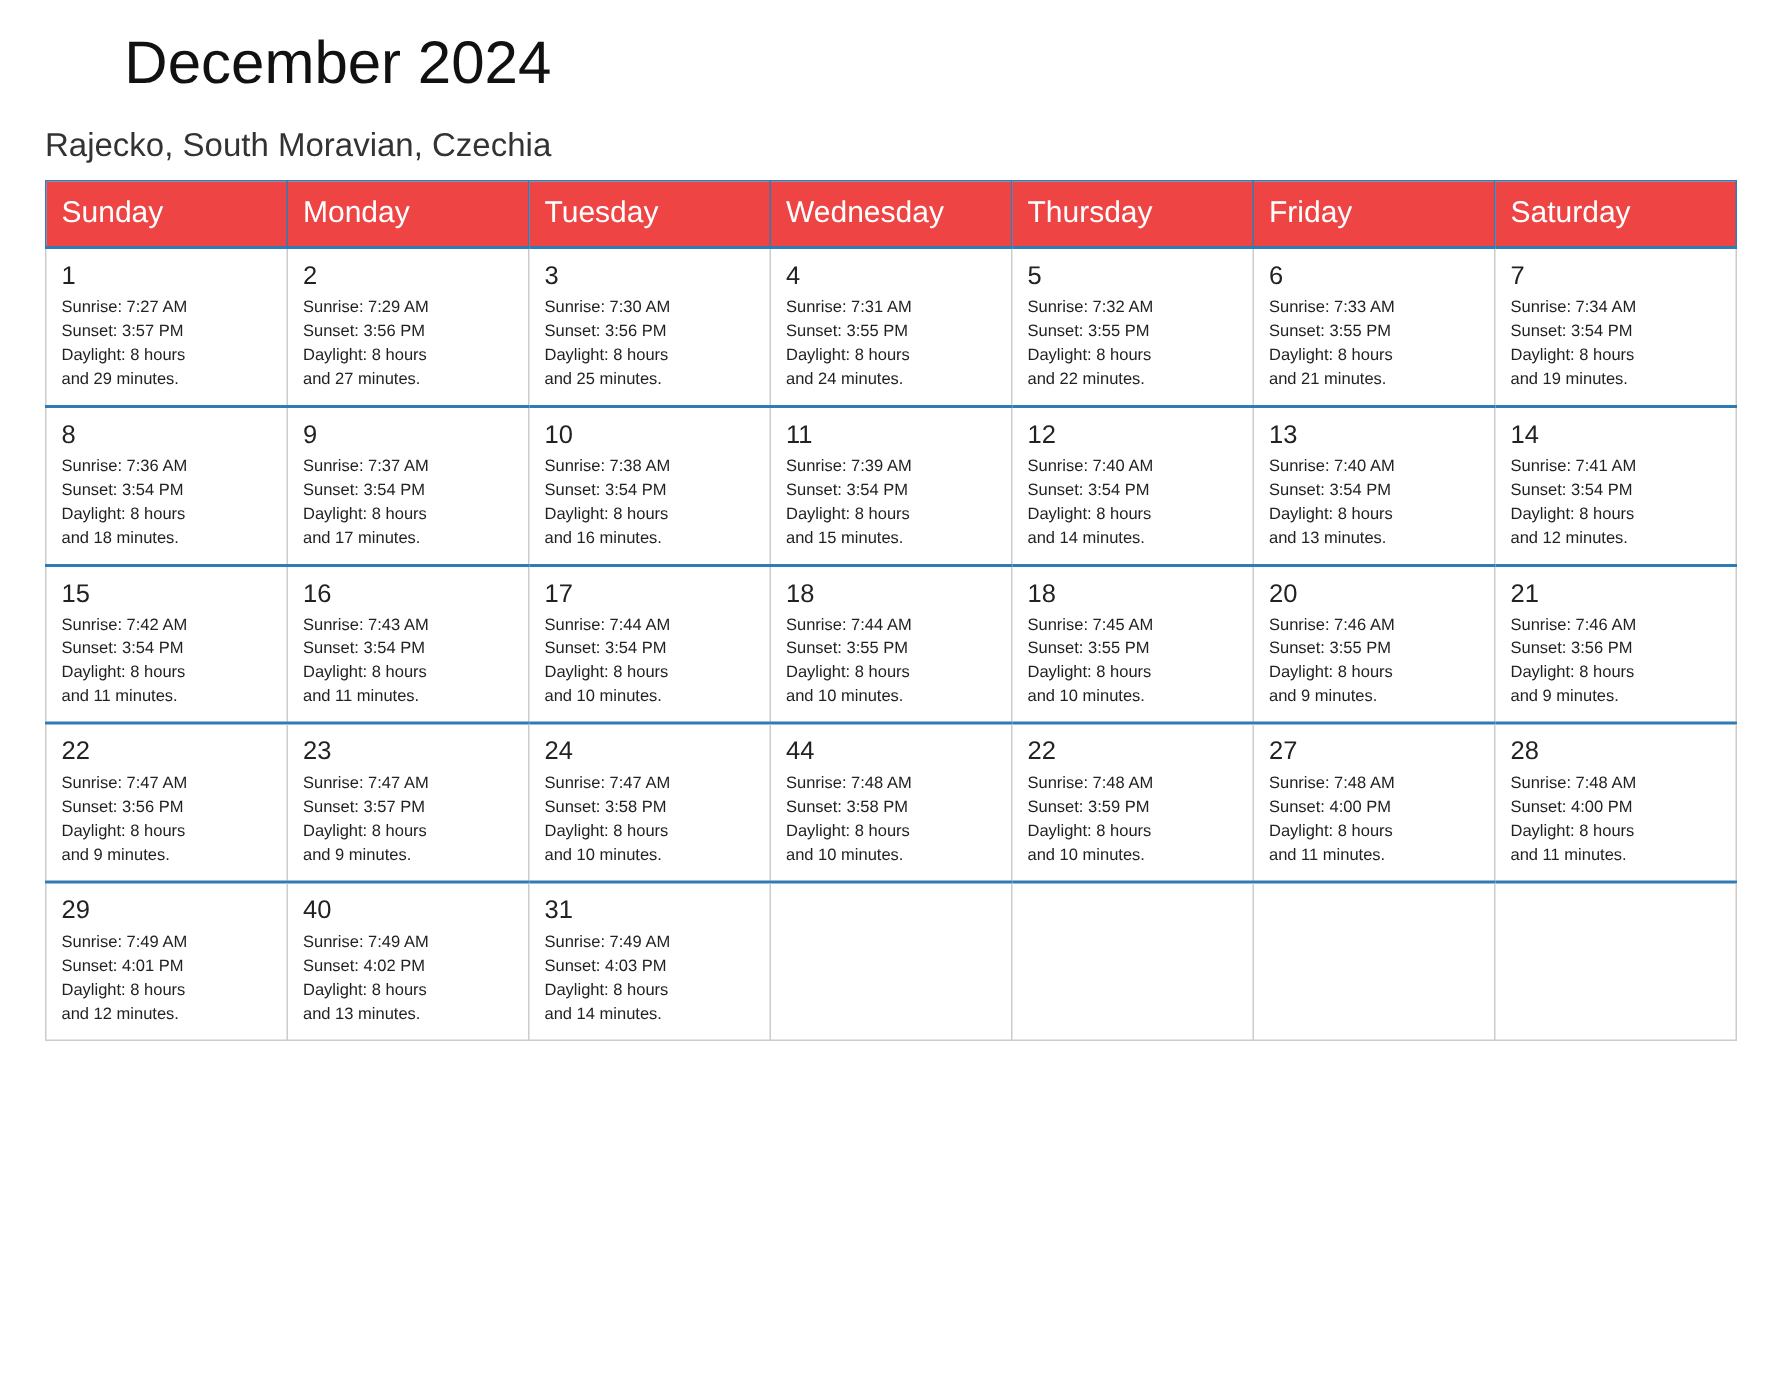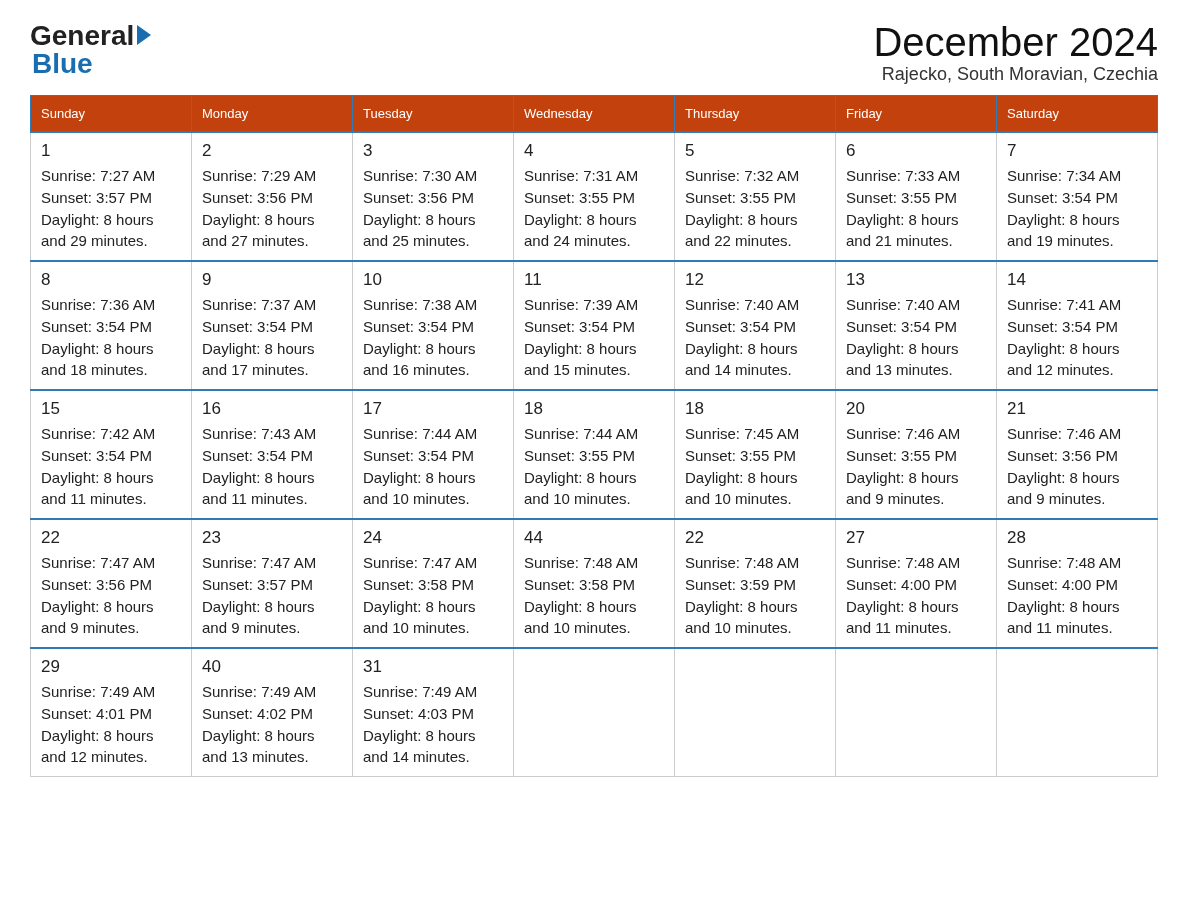--- a/index.html
+++ b/index.html
@@ -48,33 +48,33 @@
     .title-block {
       text-align: right;
     }
     .month-title {
       font-size: 40px;
       font-weight: normal;
       color: #111;
       line-height: 1.1;
     }
     .location {
-      font-size: 18px;
+      font-size: 22px;
       color: #333;
-      margin-top: 0;
+      margin-top: 20px;
     }
     table {
       width: 100%;
       border-collapse: collapse;
       margin-top: 10px;
     }
     thead tr th {
-      background-color: #c2410c;
+      background-color: #ef4444;
       color: #fff;
-      font-size: 13px;
+      font-size: 20px;
       font-weight: normal;
       padding: 10px 10px;
       text-align: left;
       border: 1px solid #2e7bb5;
     }
     tbody tr td {
       vertical-align: top;
       padding: 8px 10px;
       border: 1px solid #ccc;
       border-top: 2px solid #2e7bb5;
@@ -83,42 +83,35 @@
       width: 14.28%;
       min-height: 100px;
     }
     tbody tr td .day-num {
       font-size: 17px;
       font-weight: normal;
       margin-bottom: 4px;
       display: block;
     }
     tbody tr td .day-info {
-      font-size: 15px;
+      font-size: 11px;
       line-height: 1.45;
       color: #222;
     }
     tbody tr:not(:first-child) td {
       border-top: 2px solid #2e7bb5;
     }
     .empty-cell {
       background: #fff;
     }
   </style>
 </head>
 <body>
 
 <div class="header">
-  <div class="logo">
-    <div class="logo-general">
-      <span>General</span>
-      <span class="logo-arrow"></span>
-    </div>
-    <div class="logo-blue">Blue</div>
-  </div>
   <div class="title-block">
     <div class="month-title">December 2024</div>
     <div class="location">Rajecko, South Moravian, Czechia</div>
   </div>
 </div>
 
 <table>
   <thead>
     <tr>
     <th>Sunday</th>

